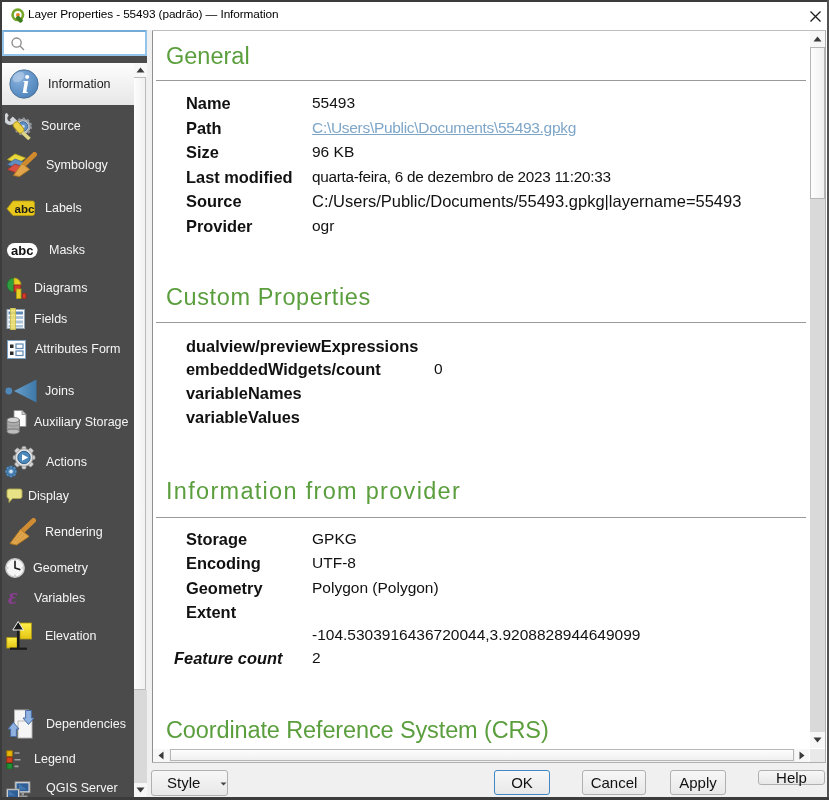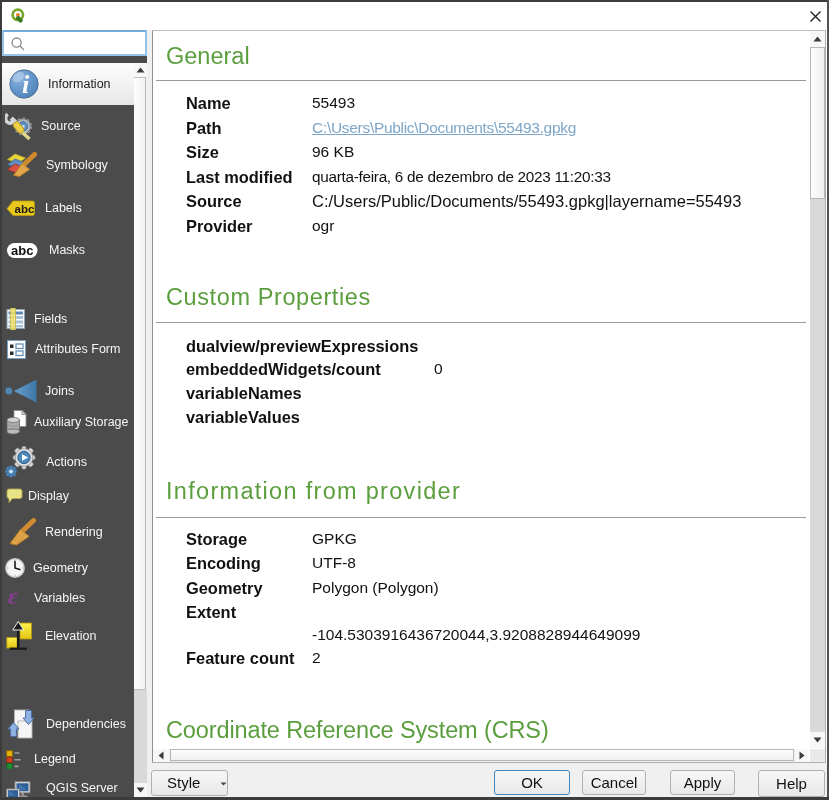--- a/index.html
+++ b/index.html
@@ -25,20 +25,21 @@
 </style>
 </head>
 <body>
 <div id="win">
   <div id="titlebar">
     <svg class="abs" style="left:9px;top:6px" width="15" height="15" viewBox="0 0 15 15">
       <circle cx="6.8" cy="6.8" r="5.2" fill="none" stroke="#77a62c" stroke-width="2.7"></circle>
       <circle cx="6.9" cy="6.9" r="1.9" fill="#e87e24"></circle>
       <rect x="7.2" y="7.2" width="7.4" height="4.2" rx="1.6" transform="rotate(45 7.2 7.2)" fill="#3e7e20"></rect>
     </svg>
+    <span id="title">Layer Properties - 55493 (padrão) — Information</span>
     <svg class="abs" style="left:806px;top:7px" width="15" height="15" viewBox="0 0 15 15">
       <path d="M2.5 2.5 L12.5 12.5 M12.5 2.5 L2.5 12.5" stroke="#1c1c1c" stroke-width="1.3"></path>
     </svg>
   </div>
 
   <div id="sidebar">
     <div id="search">
       <svg class="abs" style="left:6px;top:4px" width="16" height="16" viewBox="0 0 16 16">
         <circle cx="6.6" cy="6.6" r="4.6" fill="none" stroke="#8a8a8a" stroke-width="1.3"></circle>
         <path d="M10 10 L14 14" stroke="#8a8a8a" stroke-width="1.3"></path>
@@ -90,20 +91,30 @@
         <text x="8.5" y="12.5" font-size="11.5" font-weight="bold" fill="#1a1a1a" font-family="Liberation Sans">abc</text>
       </svg>
       <span class="txt" style="left:45px;">Labels</span>
     </div>
     <div class="item" style="top:202px;">
       <svg style="left:6px;top:9px" width="33" height="19" viewBox="0 0 33 19">
         <rect x="1" y="2" width="30.5" height="15" rx="7.5" fill="#fff"></rect>
         <text x="5" y="14" font-size="13" font-weight="bold" fill="#111" font-family="Liberation Sans">abc</text>
       </svg>
       <span class="txt" style="left:49px;">Masks</span>
+    </div>
+    <div class="item" style="top:240px;">
+      <svg style="left:6px;top:7px" width="21" height="22" viewBox="0 0 21 22">
+        <path d="M8 1 A7 7 0 0 0 1 8 A7 7 0 0 0 8 15 Z" fill="#2e9e3e" stroke="#1c7029" stroke-width="0.8"></path>
+        <path d="M8 1 A7 7 0 0 1 15 8 L8 8 Z" fill="#e7cf25" stroke="#ac9a12" stroke-width="0.8"></path>
+        <path d="M15 8 A7 7 0 0 1 8 15 L8 8 Z" fill="#d33a2e" stroke="#9c2a1f" stroke-width="0.8"></path>
+        <rect x="10.5" y="12" width="4.5" height="9.5" fill="#e7cf25" stroke="#ac9a12" stroke-width="0.8"></rect>
+        <rect x="16.5" y="16.5" width="3.5" height="5" fill="#d33a2e" stroke="#9c2a1f" stroke-width="0.8"></rect>
+      </svg>
+      <span class="txt" style="left:34px;">Diagrams</span>
     </div>
     <div class="item" style="top:271px;">
       <svg style="left:6px;top:7px" width="20" height="22" viewBox="0 0 20 22">
         <rect x="1" y="1.5" width="17.5" height="19" fill="#fdfdfd" stroke="#8ea2b4" stroke-width="1"></rect>
         <rect x="2.5" y="3.5" width="14.5" height="3" fill="#5d89b8"></rect>
         <rect x="2.5" y="8" width="14.5" height="3" fill="#a8c2da"></rect>
         <rect x="2.5" y="12.5" width="14.5" height="3" fill="#a8c2da"></rect>
         <rect x="2.5" y="17" width="14.5" height="2.5" fill="#a8c2da"></rect>
         <rect x="4.5" y="0" width="5" height="22" fill="#efe06b" fill-opacity="0.85" stroke="#c9b944" stroke-width="0.8"></rect>
       </svg>
@@ -302,21 +313,21 @@
     <h1 class="sec" style="left:13px;top:447px;letter-spacing:1.3px;">Information from provider</h1>
     <div class="hr" style="top:486px;"></div>
     <div class="lbl" style="left:33px;top:498px;">Storage</div>
       <div class="val" style="left:159px;top:498px;">GPKG</div>
     <div class="lbl" style="left:33px;top:522px;">Encoding</div>
       <div class="val" style="left:159px;top:522px;">UTF-8</div>
     <div class="lbl" style="left:33px;top:547px;">Geometry</div>
       <div class="val" style="left:159px;top:547px;">Polygon (Polygon)</div>
     <div class="lbl" style="left:33px;top:571px;">Extent</div>
     <div class="val" style="left:159px;top:594px;">-104.5303916436720044,3.9208828944649099</div>
-    <div class="lbl" style="left:33px;top:617px;">Feature count</div>
+    <div class="lbl" style="left:21px;top:617px;font-style:italic;">Feature count</div>
       <div class="val" style="left:159px;top:617px;">2</div>
 
     <h1 class="sec" style="left:13px;top:686px;letter-spacing:-0.12px;">Coordinate Reference System (CRS)</h1>
   </div>
 
   <div class="abs" style="left:810px;top:31px;width:15px;height:717px;background:#efefef;">
     <div class="abs" style="left:0;top:0;width:15px;height:16px;background:#f7f7f7;">
       <svg class="abs" style="left:3px;top:5px" width="9" height="6" viewBox="0 0 9 6">
           <path d="M0.5 5.5 L4.5 0.5 L8.5 5.5 Z" fill="#3a3a3a"></path>
         </svg>
@@ -345,23 +356,23 @@
   </div>
   <div class="abs" style="left:810px;top:749px;width:15px;height:13px;background:#e9e9e9;"></div>
 
   <div class="abs" id="footer" style="left:147px;top:763px;width:680px;height:34px;background:#f0f0f0;">
     <div class="btn" style="left:4px;top:7px;width:77px;height:26px;">
       <span style="position:absolute;left:15px;top:3px;">Style</span>
       <svg style="position:absolute;left:68px;top:11px" width="7" height="4" viewBox="0 0 7 4">
           <path d="M0.5 0.5 L6.5 0.5 L3.5 3.5 Z" fill="#444"></path>
         </svg>
     </div>
-    <div class="btn" style="left:347px;top:7px;width:76px;height:25px;border:1px solid #3f87c5;">OK</div>
+    <div class="btn" style="left:347px;top:7px;width:56px;height:25px;border:1px solid #3f87c5;">OK</div>
     <div class="btn" style="left:435px;top:7px;width:64px;height:25px;">Cancel</div>
-    <div class="btn" style="left:523px;top:7px;width:65px;height:25px;">Apply</div>
-    <div class="btn" style="left:611px;top:7px;width:67px;height:27px;">Help</div>
+    <div class="btn" style="left:523px;top:7px;width:56px;height:25px;">Apply</div>
+    <div class="btn" style="left:611px;top:7px;width:67px;height:15px;">Help</div>
   </div>
 
   <div class="abs" style="left:0;top:0;width:829px;height:2px;background:#3c3c3c;"></div>
   <div class="abs" style="left:0;top:0;width:2px;height:800px;background:#3c3c3c;"></div>
   <div class="abs" style="left:827px;top:0;width:2px;height:800px;background:#525252;"></div>
   <div class="abs" style="left:0;top:797px;width:829px;height:3px;background:#3c3c3c;"></div>
 </div>
 
 </body></html>

